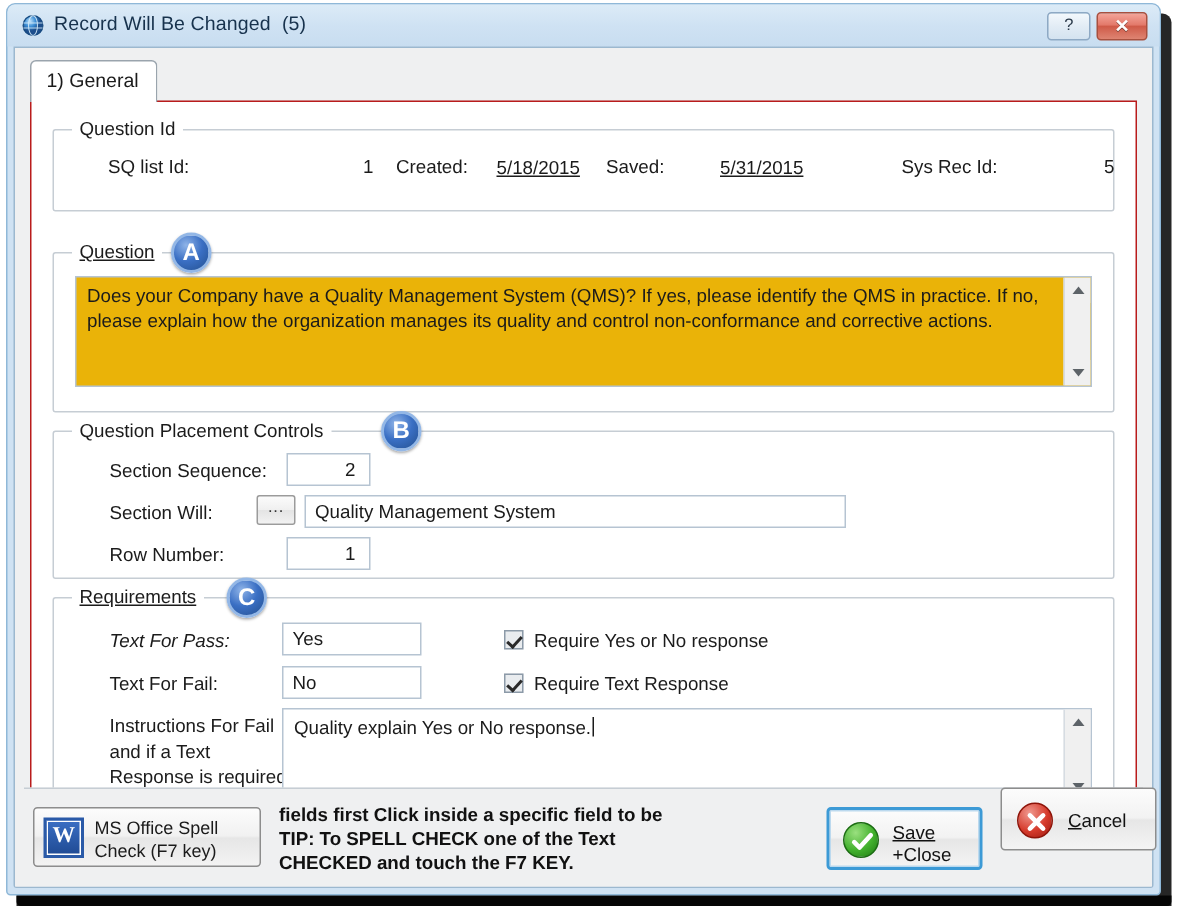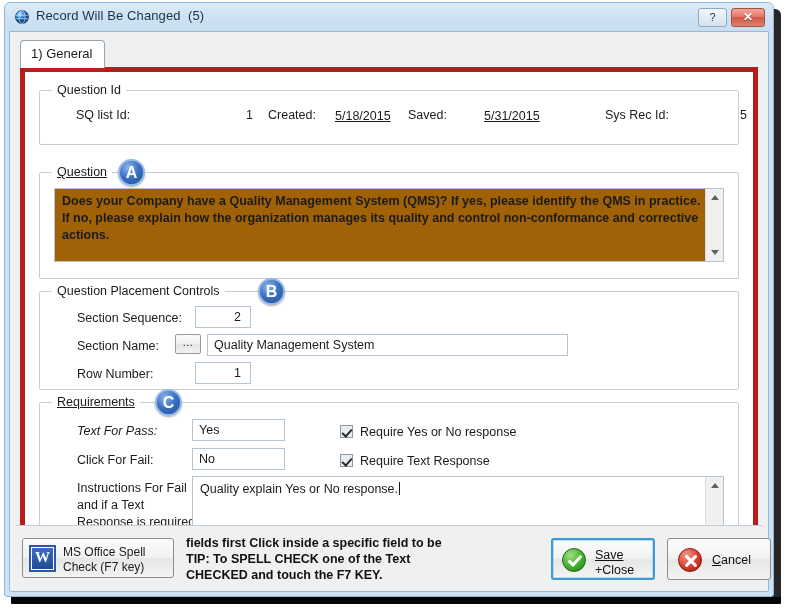--- a/index.html
+++ b/index.html
@@ -94,21 +94,21 @@
     position: absolute;
     left: 0; top: 27px; right: 0; height: 1px;
     background: #9aa4ad;
   }
 
   
   .client {
     position: absolute;
     left: 10px; top: 35px; right: 10px; bottom: 8px;
     background: #ffffff;
-    border: 5px solid #b91c1c;
+    border: 1px solid #b91c1c;
     box-sizing: border-box;
   }
 
   
   .group {
     position: absolute;
     border: 1px solid #c6cdd4;
     border-radius: 2px;
     background: transparent;
   }
@@ -180,21 +180,21 @@
   }
 
   
   .memo {
     position: absolute;
     border: 1px solid #b6c4d2;
     box-sizing: border-box;
     background: #ffffff;
     overflow: hidden;
   }
-  .memo.yellow { background: #a16207; font-weight: bold; }
+  .memo.yellow { background: #eab308; }
   .memo-text {
     position: absolute;
     left: 7px; top: 4px; right: 22px;
     font-size: 12.5px;
     color: #1b1b1b;
     line-height: 17px;
   }
   .caret {
     display: inline-block;
     width: 1px; height: 13px;
@@ -420,42 +420,42 @@
 
       <div class="group" style="left:14px; top:219px; right:14px; height:97px;">
         <div class="group-title">
           <span>Question Placement Controls</span>
         </div>
         <div class="badge" style="left:218px; top:-14px;">B</div>
 
         <div class="lbl" style="left:37px; top:19px;">Section Sequence:</div>
         <div class="textbox num" style="left:155px; top:14px; width:56px; height:22px;">2</div>
 
-        <div class="lbl" style="left:37px; top:47px;">Section Name:</div>
+        <div class="lbl" style="left:37px; top:47px;">Section Will:</div>
         <div class="smallbtn" style="left:135px; top:42px; width:26px; height:20px; line-height:14px;">...</div>
         <div class="textbox" style="left:167px; top:42px; width:361px; height:22px;">Quality Management System</div>
 
         <div class="lbl" style="left:37px; top:75px;">Row Number:</div>
         <div class="textbox num" style="left:155px; top:70px; width:56px; height:22px;">1</div>
       </div>
 
       <div class="group" style="left:14px; top:330px; right:14px; height:153px;">
         <div class="group-title">
           <span class="u">Requirements</span>
         </div>
         <div class="badge" style="left:115px; top:-14px;">C</div>
 
         <div class="lbl" style="left:37px; top:21px;font-style:italic;">Text For Pass:</div>
         <div class="textbox" style="left:152px; top:16px; width:93px; height:22px;">Yes</div>
 
         <div class="checkrow" style="left:292px; top:19px;">
           <span class="cbox"></span><span class="cbox-label">Require Yes or No response</span>
         </div>
 
-        <div class="lbl" style="left:37px; top:50px;">Click For Fail:</div>
+        <div class="lbl" style="left:37px; top:50px;">Text For Fail:</div>
         <div class="textbox" style="left:152px; top:45px; width:93px; height:22px;">No</div>
 
         <div class="checkrow" style="left:292px; top:48px;">
           <span class="cbox"></span><span class="cbox-label">Require Text Response</span>
         </div>
 
         <div class="lbl" style="left:37px; top:78px;">Instructions For Fail</div>
         <div class="lbl" style="left:37px; top:95px;">and if a Text</div>
         <div class="lbl" style="left:37px; top:112px;">Response is required:</div>
 
@@ -497,21 +497,21 @@
           <svg width="24" height="24" viewBox="0 0 24 24">
             <path d="M6.5 12.4 L10 16 L17.5 7.8" fill="none" stroke="#ffffff" stroke-width="3.1" stroke-linecap="round" stroke-linejoin="round"></path>
           </svg>
         </div>
         <div class="btn-label" style="left:42px; top:8px;">
           <div><span class="u">Save</span></div>
           <div>+Close</div>
         </div>
       </div>
 
-      <div class="actionbtn" style="left:657px; top:13px; width:104px;">
+      <div class="actionbtn" style="left:657px; top:0; width:104px;">
         <div class="circ-icon red" style="left:10px; top:9px;">
           <svg width="24" height="24" viewBox="0 0 24 24">
             <path d="M7.6 7.6 L16.4 16.4 M16.4 7.6 L7.6 16.4" fill="none" stroke="#ffffff" stroke-width="3.1" stroke-linecap="round"></path>
           </svg>
         </div>
         <div class="btn-label" style="left:44px; top:14px;">
           <span><span class="u">C</span><span>ancel</span></span>
         </div>
       </div>
     </div>

